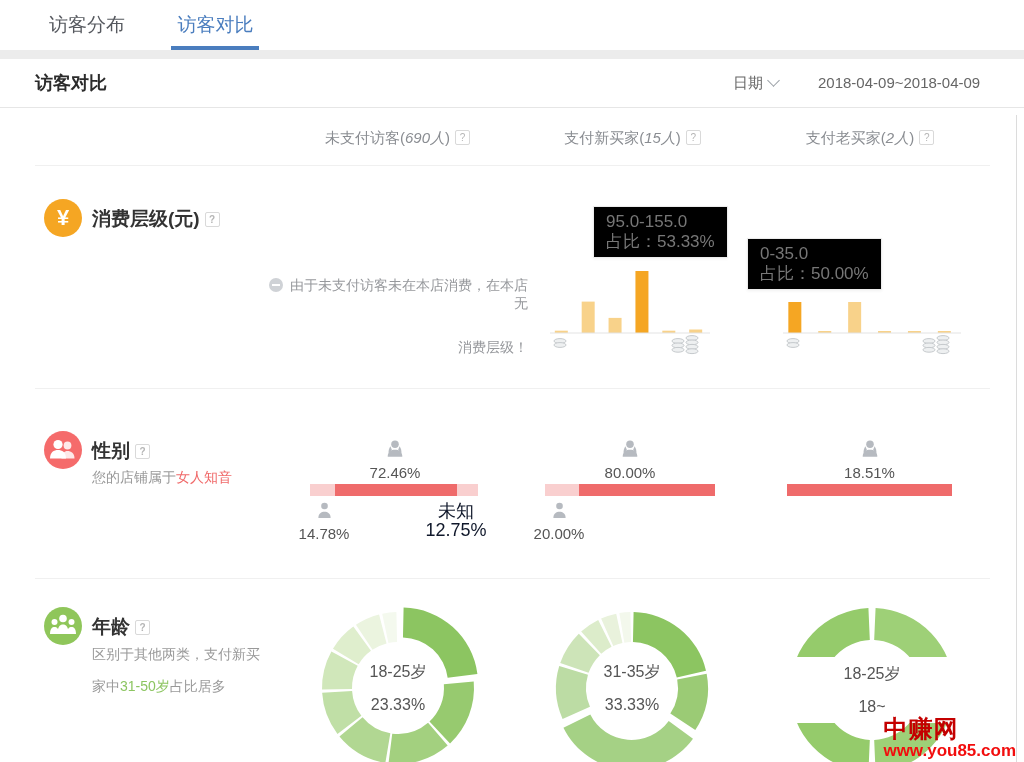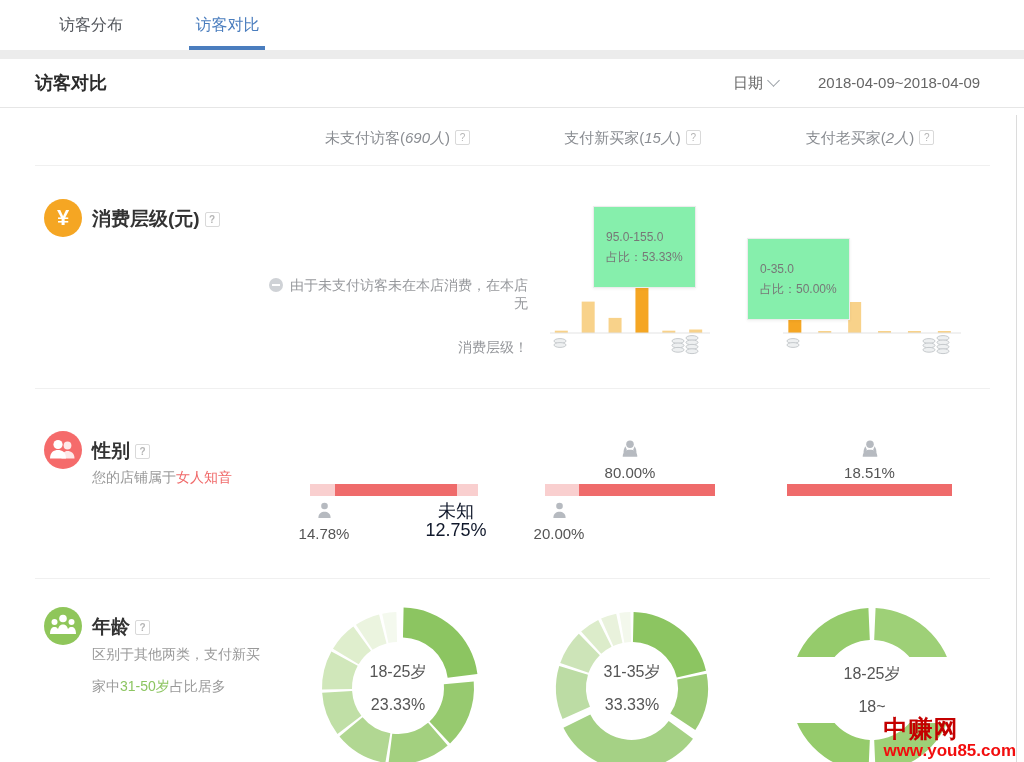--- a/index.html
+++ b/index.html
@@ -3,22 +3,22 @@
 <meta charset="utf-8">
 <style>
   html,body{margin:0;padding:0}
   body{
     width:1024px;height:762px;position:relative;overflow:hidden;
     background:#ffffff;font-family:"Liberation Sans",sans-serif;color:#333;
   }
 
   
   .tabbar{position:absolute;left:0;top:0;width:1024px;height:50px;background:#fff;padding-left:25px;box-sizing:border-box}
-  .tab{display:inline-block;height:46px;line-height:50px;margin:0 28px;padding:0 6px;
-       font-size:16px;color:#55585e;border-bottom:4px solid transparent;cursor:pointer}
+  .tab{display:inline-block;height:46px;line-height:50px;margin:0 18px;padding:0 6px;
+       font-size:19px;color:#55585e;border-bottom:4px solid transparent;cursor:pointer}
   .tab.active{color:#4a7dbe;border-bottom-color:#4a7dbe}
   .graystrip{position:absolute;left:0;top:50px;width:1024px;height:9px;background:#ececec}
 
   
   .cardhead{position:absolute;left:0;top:59px;width:1024px;height:48px;background:#fff;border-bottom:1px solid #e6e6e6}
   .card-title{position:absolute;left:35px;top:12px;font-size:18px;font-weight:bold;color:#2b2b2b}
   .date-ctrl{position:absolute;left:733px;top:15px;font-size:15px;color:#666;cursor:pointer}
   .chev{display:inline-block;width:8px;height:8px;border-right:1px solid #9aa0a6;border-bottom:1px solid #9aa0a6;
         transform:rotate(45deg);margin-left:6px;vertical-align:3px}
   .date-val{position:absolute;left:818px;top:15px;font-size:15px;color:#666}
@@ -42,22 +42,22 @@
 
   
   .note{position:absolute;left:262px;top:277px;width:266px;font-size:14px;color:#96989c;text-align:right}
   .note .l2{margin-top:26px}
   .info-icon{display:inline-block;width:14px;height:14px;border-radius:50%;background:#cfd2d6;position:relative;
              vertical-align:-2px;margin-right:7px}
   .info-icon:before{content:"";position:absolute;left:3px;top:6px;width:8px;height:2px;background:#fff}
 
   
   .barchart{position:absolute}
-  .tooltip{position:absolute;background:#86efac;border:1px solid #ececec;box-shadow:0 1px 3px rgba(0,0,0,.06);
-           padding:20px 12px;font-size:12px;color:#777;line-height:20px;white-space:nowrap;z-index:5}
+  .tooltip{position:absolute;background:#000000;border:1px solid #ececec;box-shadow:0 1px 3px rgba(0,0,0,.06);
+           padding:5px 12px;font-size:17px;color:#777;line-height:20px;white-space:nowrap;z-index:5}
 
   
   .genderblock{position:absolute}
   .g-top{position:absolute;left:0;right:0;top:0;text-align:center}
   .g-pct{font-size:15px;color:#555}
   .g-bar{position:absolute;height:12px;display:flex;overflow:hidden}
   .g-bar span{height:100%}
   .g-male{position:absolute;text-align:center;width:60px}
   .g-unknown{position:absolute;text-align:center;width:64px;font-size:18px;color:#0f172a;line-height:19px}
 
@@ -172,20 +172,29 @@
       </g>
     </svg>
   </div>
   <div class="row-title" style="top:438px">
     <span>性别</span><span class="help">?</span>
   </div>
   <div class="row-sub" style="top:469px">
     <span>您的店铺属于</span><span class="hl-red">女人知音</span>
   </div>
   <div class="genderblock" style="left:300px;top:438px;width:190px;height:110px">
+      <div class="g-top">
+       <div><svg width="22" height="22" viewBox="0 0 24 24" fill="#b6bac0">
+            <circle cx="12" cy="6.8" r="4.1"></circle>
+            <path d="M7 9 C5.4 11.5 4.6 14.5 5.2 16.5 L8.6 13 Z"></path>
+            <path d="M17 9 C18.6 11.5 19.4 14.5 18.8 16.5 L15.4 13 Z"></path>
+            <path d="M4 20.5 C4 14.8 8 12.8 12 12.8 C16 12.8 20 14.8 20 20.5 Z"></path>
+          </svg></div>
+       <div class="g-pct">72.46%</div>
+     </div>
      <div class="g-bar" style="left:10px;top:46px;width:168px">
         <span style="width:14.78%;background:#f9cfcf"></span>
         <span style="width:72.46%;background:#ef6b6b"></span>
         <span style="width:12.75%;background:#f9cfcf"></span>
       </div>
       <div class="g-male" style="left:-6px;top:62px">
        <div><svg width="21" height="21" viewBox="0 0 24 24" fill="#b6bac0">
             <circle cx="12" cy="6.8" r="3.8"></circle>
             <path d="M5 20.5 C5 15.2 8.5 13.3 12 13.3 C15.5 13.3 19 15.2 19 20.5 Z"></path>
           </svg></div>

